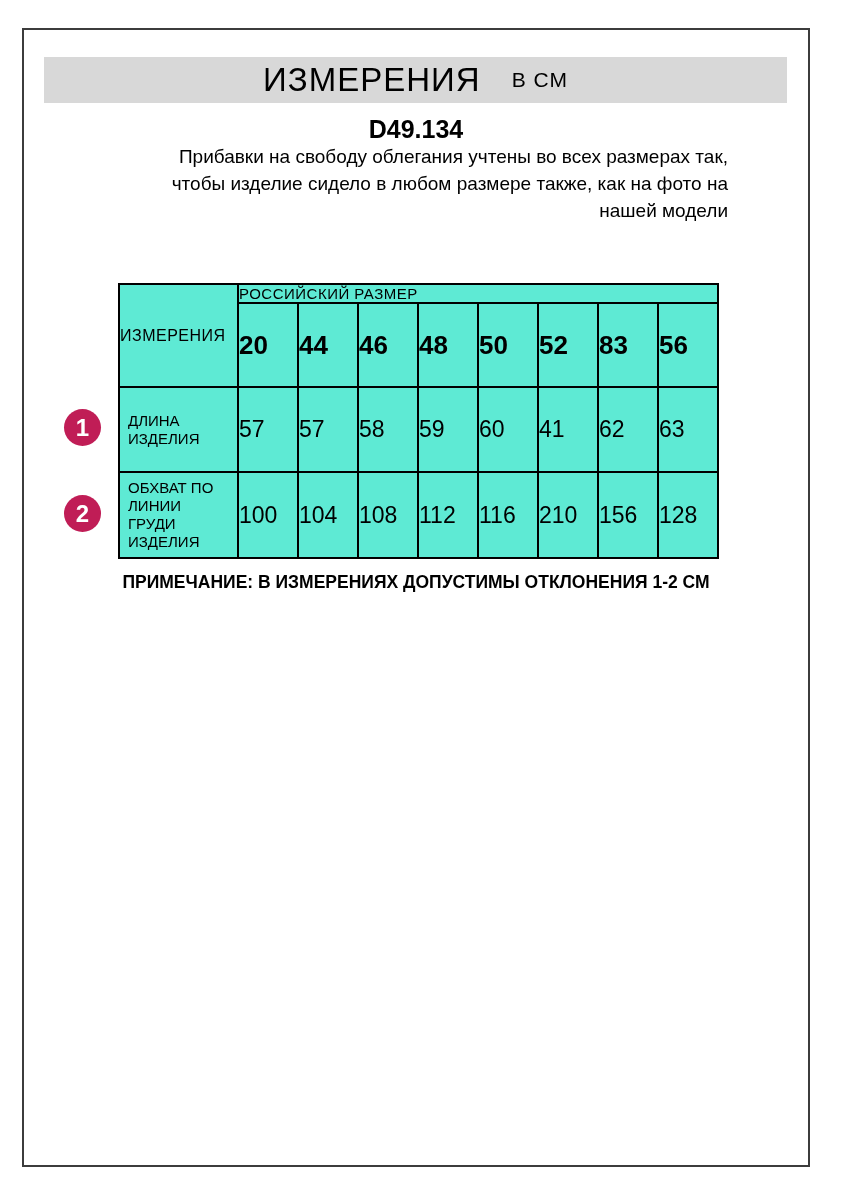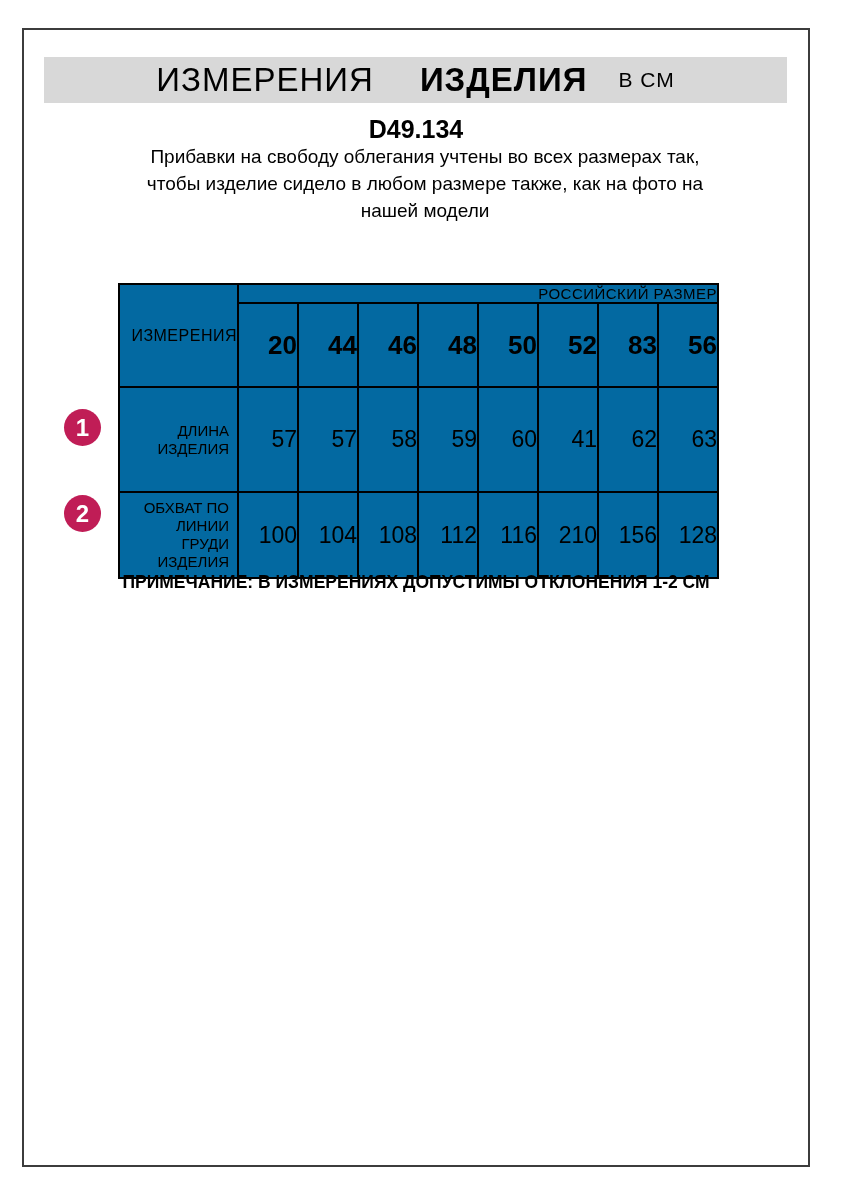--- a/index.html
+++ b/index.html
@@ -50,55 +50,55 @@
     left: 22px; top: 115px;
     width: 788px;
     text-align: center;
     font-size: 25px;
     font-weight: 700;
   }
   .description {
     position: absolute;
     left: 122px; top: 143px;
     width: 606px;
-    text-align: center;
+    text-align: right;
     font-size: 19px;
     line-height: 27px;
     font-weight: 400;
   }
   .size-table {
     position: absolute;
     left: 118px; top: 283px;
     border-collapse: collapse;
     table-layout: fixed;
   }
   .size-table td {
     border: 2px solid #000000;
-    text-align: right;
+    text-align: left;
     vertical-align: middle;
-    background: #0369a1;
+    background: #5eead4;
   }
   td.corner {
     width: 119px;
     font-size: 16px;
     letter-spacing: 0.5px;
   }
   td.group-hdr {
     height: 18px;
     font-size: 15px;
     font-weight: 400;
     letter-spacing: 0.5px;
   }
   tr.sizes-row td { height: 84px; }
   td.size-cell {
     width: 60px;
     font-size: 26px;
     font-weight: 900;
   }
-  tr.data-row-1 td { height: 105px; }
+  tr.data-row-1 td { height: 85px; }
   tr.data-row-2 td { height: 86px; }
   td.row-label {
     font-size: 15px;
     line-height: 18px;
     padding: 2px 8px;
   }
   td.value-cell {
     font-size: 23px;
     font-weight: 400;
   }
@@ -126,21 +126,20 @@
     font-weight: 700;
   }
 </style>
 </head>
 <body>
 
 <div class="frame"></div>
 
 <div class="banner">
   <span class="t-main">ИЗМЕРЕНИЯ</span>
-  <span class="t-bold">ИЗДЕЛИЯ</span>
   <span class="t-unit">В СМ</span>
 </div>
 
 <div class="article">D49.134</div>
 
 <div class="description">Прибавки на свободу облегания учтены во всех размерах так, чтобы изделие сидело в любом размере также, как на фото на нашей модели</div>
 
 <table class="size-table">
   <tbody>
       <tr>

